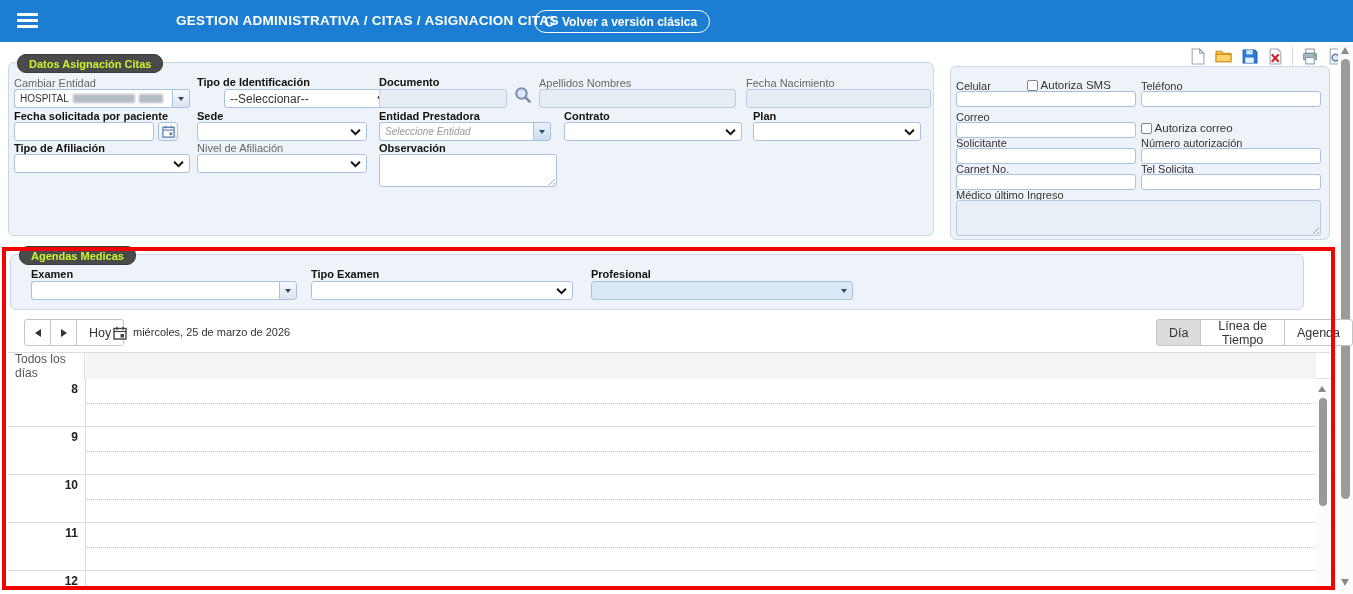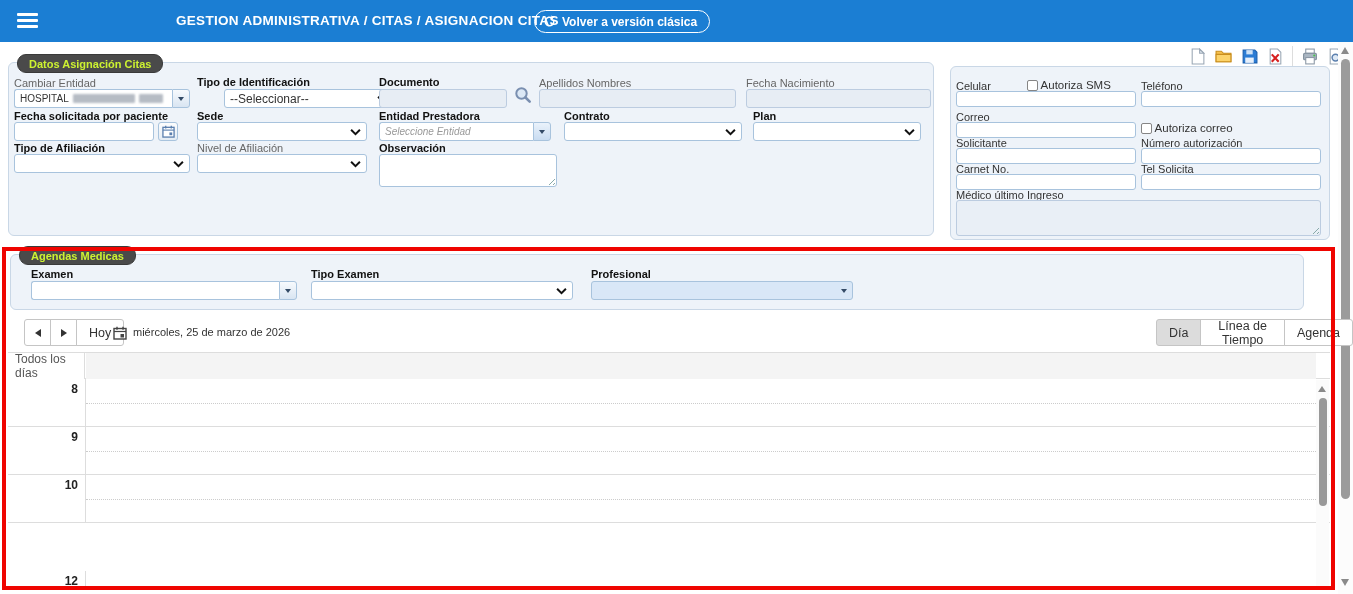--- a/index.html
+++ b/index.html
@@ -366,20 +366,25 @@
     <div class="hrow" style="top:74px;">
       <span class="hlbl">9</span>
       <span class="tcol-line"></span>
       <span class="half"></span>
     </div>
     <div class="hrow" style="top:122px;">
       <span class="hlbl">10</span>
       <span class="tcol-line"></span>
       <span class="half"></span>
     </div>
+    <div class="hrow" style="top:170px;">
+      <span class="hlbl">11</span>
+      <span class="tcol-line"></span>
+      <span class="half"></span>
+    </div>
     <div class="hrow" style="top:218px; border-bottom:none; height:17px;">
       <span class="hlbl">12</span>
       <span class="tcol-line"></span>
     </div>
 
     <div class="cal-scroll">
       <span class="tri-up" style="border-left-width:4px;border-right-width:4px;border-bottom-width:6px;"></span>
       <span class="cal-thumb"></span>
     </div>
   </div>

